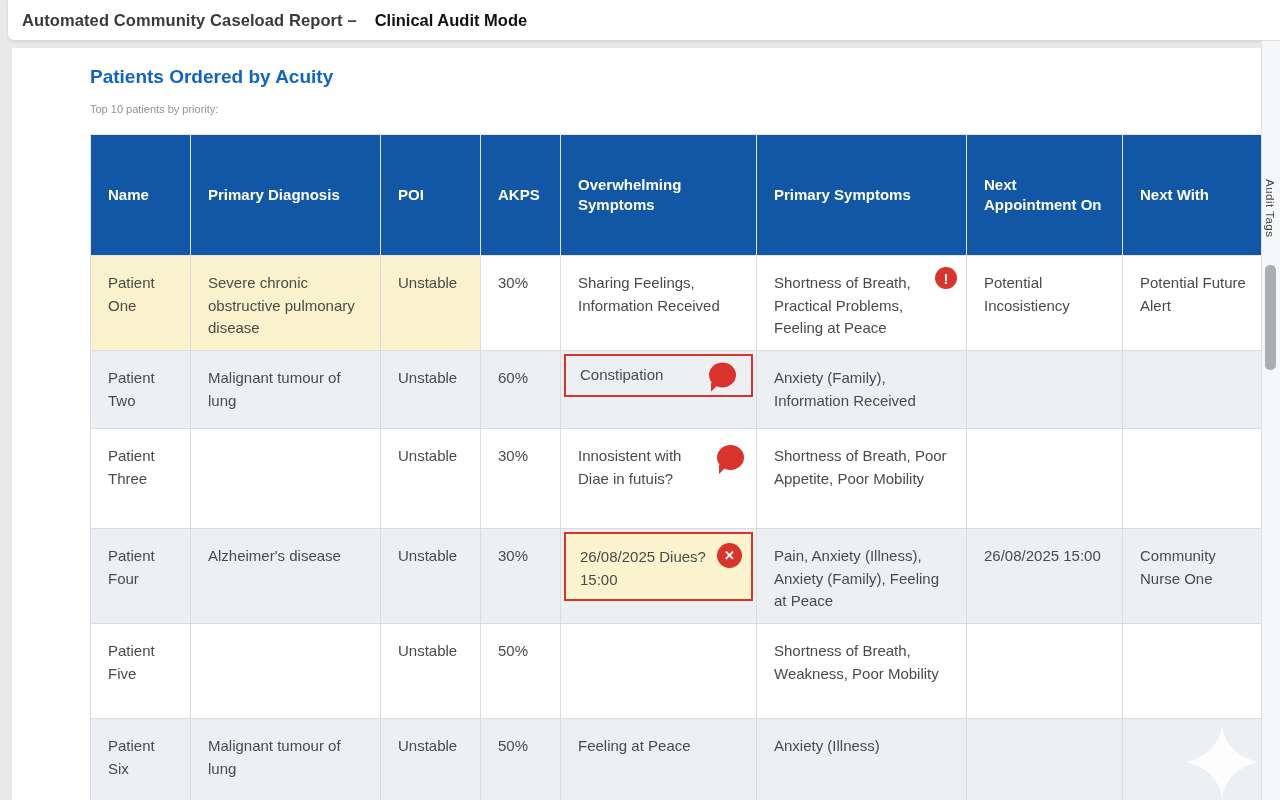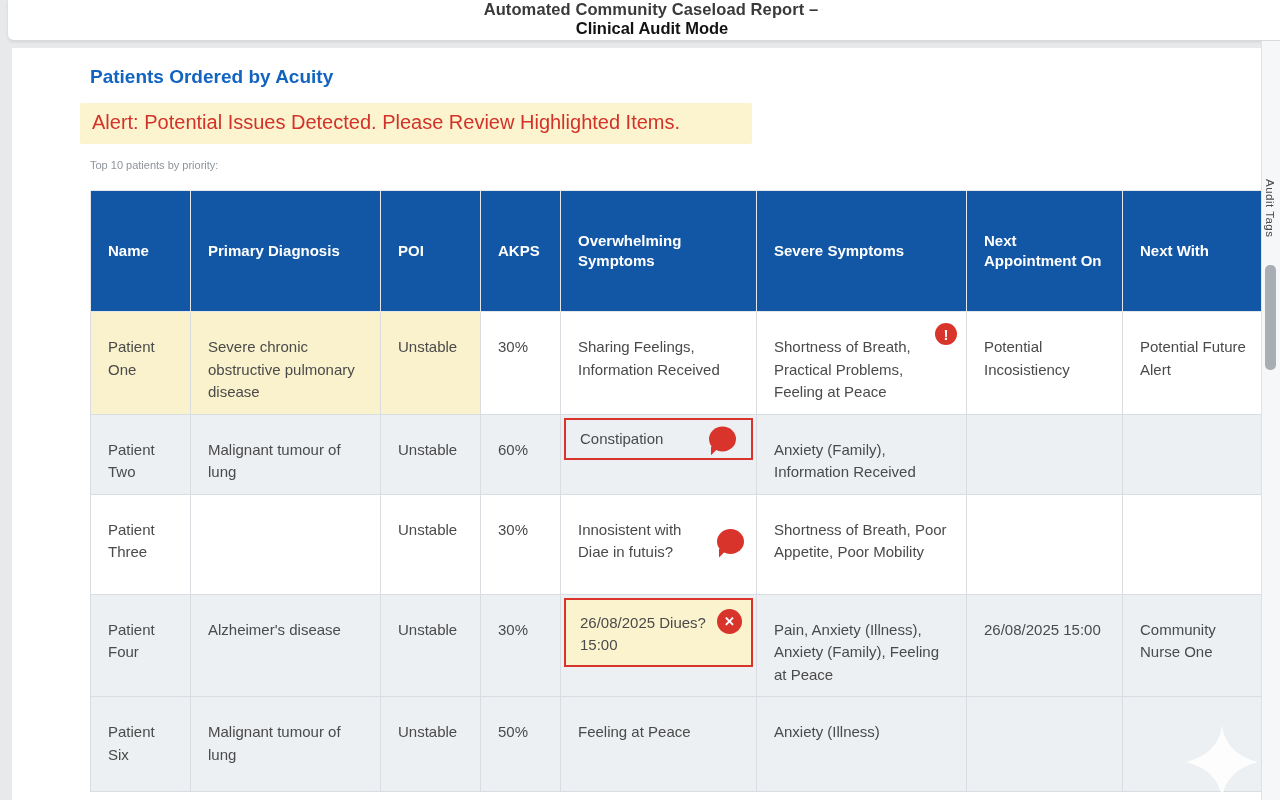--- a/index.html
+++ b/index.html
@@ -7,63 +7,63 @@
     width:1280px;height:800px;overflow:hidden;position:relative;
     background:#E7E9EB;
     font-family:"Liberation Sans",sans-serif;
     -webkit-font-smoothing:antialiased;
   }
   
   .titlebar{
     position:absolute;top:0;left:8px;right:0;height:41px;background:#FFFFFF;
     border-bottom:1px solid #D8DADC;border-bottom-left-radius:6px;
     box-shadow:0 1px 3px rgba(0,0,0,.10);
-    display:flex;align-items:center;padding-left:14px;box-sizing:border-box;z-index:6;flex-direction:column;
+    display:flex;align-items:center;padding-left:14px;box-sizing:border-box;z-index:6;
   }
   .titlebar .t1{font-size:16.5px;font-weight:600;color:#3A3A3A;letter-spacing:.1px}
-  .titlebar .t2{font-size:16.5px;font-weight:700;color:#121212;margin-left:2px}
+  .titlebar .t2{font-size:16.5px;font-weight:700;color:#121212;margin-left:18px}
   
   .card{position:absolute;top:48px;left:12px;width:1250px;height:752px;background:#ffffff;z-index:1}
   .content{padding:8px 0 0 66px}
   .page-heading{margin:10px 0 15px 12px;font-size:19px;font-weight:700;color:#1264C0}
   .alert-banner{
     width:646px;margin-left:2px;background:#FCF4CE;color:#D23229;
     font-size:20px;padding:8px 14px 10px 12px;border-radius:2px;
   }
   .subtitle{color:#8D949C;font-size:11px;margin:15px 0 19px 12px}
   
   table{border-collapse:collapse;table-layout:fixed;width:1177px;margin-left:12px}
   thead tr{height:121px}
   th{
     background:#1157A6;color:#FFFFFF;font-weight:700;font-size:15px;text-align:left;
     vertical-align:middle;padding:8px 12px 8px 17px;border:1px solid #E4E7EA;
     box-sizing:border-box;line-height:1.35;
   }
   td{
     font-size:15px;color:#4A4A4A;vertical-align:top;background:#FFFFFF;
-    padding:24px 12px 10px 17px;border:1px solid #D9DDE2;box-sizing:border-box;line-height:1.5;
+    padding:16px 12px 10px 17px;border:1px solid #D9DDE2;box-sizing:border-box;line-height:1.5;
     position:relative;
   }
   tr.alt td{background:#EDF0F3}
   td.yellow{background:#FAF2CC}
   td.has-box{padding:3px}
   tbody tr:nth-child(1){height:95px}
   tbody tr:nth-child(2){height:78px}
   tbody tr:nth-child(3){height:100px}
   tbody tr:nth-child(4){height:95px}
   tbody tr:nth-child(5){height:95px}
   tbody tr:nth-child(6){height:95px}
   
   .ow-box{
     position:relative;box-sizing:border-box;height:100%;width:100%;
     border:2px solid #D8342C;display:flex;align-items:flex-end;
     padding:8px 42px 8px 14px;background:inherit;
   }
   .ow-box.boxY{background:#FBF3CE;align-items:flex-start;padding-top:12px}
-  .ow-flex{display:flex;align-items:center;gap:21px}
+  .ow-flex{display:flex;align-items:flex-start;gap:21px}
   .ow-flex .ow-txt{max-width:122px;display:inline-block}
   
   .ic-ex{
     position:absolute;top:11px;right:9px;width:22px;height:22px;border-radius:50%;
     background:#D8342C;color:#fff;font-weight:700;font-size:15px;
     display:flex;align-items:center;justify-content:center;line-height:1;
   }
   .ic-x{
     position:absolute;top:9px;right:9px;width:25px;height:25px;border-radius:50%;
     background:#D8342C;color:#fff;font-weight:700;font-size:13px;
@@ -92,41 +92,40 @@
 <body>
 
 <div class="titlebar">
   <span class="t1">Automated Community Caseload Report –</span>
   <span class="t2">Clinical Audit Mode</span>
 </div>
 
 <div class="card">
   <div class="content">
     <div class="page-heading">Patients Ordered by Acuity</div>
-    <div class="alert-banner">Alert: Potential Issues Detected. Please Review Highlighted Items.</div>
     <div class="subtitle">Top 10 patients by priority:</div>
     <table>
       <colgroup>
         <col style="width:100px">
           <col style="width:190px">
           <col style="width:100px">
           <col style="width:80px">
         <col style="width:196px">
           <col style="width:210px">
           <col style="width:156px">
           <col style="width:145px">
       </colgroup>
       <thead>
           <tr id="thead-row">
             <th>Name</th>
             <th>Primary Diagnosis</th>
             <th>POI</th>
             <th>AKPS</th>
             <th>Overwhelming Symptoms</th>
-            <th>Severe Symptoms</th>
+            <th>Primary Symptoms</th>
             <th>Next Appointment On</th>
             <th>Next With</th>
           </tr>
         </thead>
       <tbody id="tbody">
           <tr>
             <td class="yellow">Patient One</td>
             <td class="yellow">Severe chronic obstructive pulmonary disease</td>
             <td class="yellow">Unstable</td>
             <td>30%</td>
@@ -173,20 +172,30 @@
             <td class="has-box">
               <div class="ow-box boxY">
                 <span>26/08/2025 Diues? 15:00</span>
                 <span class="ic-x">✕</span>
               </div>
             </td>
             <td>Pain, Anxiety (Illness), Anxiety (Family), Feeling at Peace</td>
             <td>26/08/2025 15:00</td>
             <td>Community Nurse One</td>
           </tr>
+          <tr>
+            <td>Patient Five</td>
+            <td></td>
+            <td>Unstable</td>
+            <td>50%</td>
+            <td></td>
+            <td>Shortness of Breath, Weakness, Poor Mobility</td>
+            <td></td>
+            <td></td>
+          </tr>
           <tr class="alt">
             <td>Patient Six</td>
             <td>Malignant tumour of lung</td>
             <td>Unstable</td>
             <td>50%</td>
             <td>Feeling at Peace</td>
             <td>Anxiety (Illness)</td>
             <td></td>
             <td></td>
           </tr>

